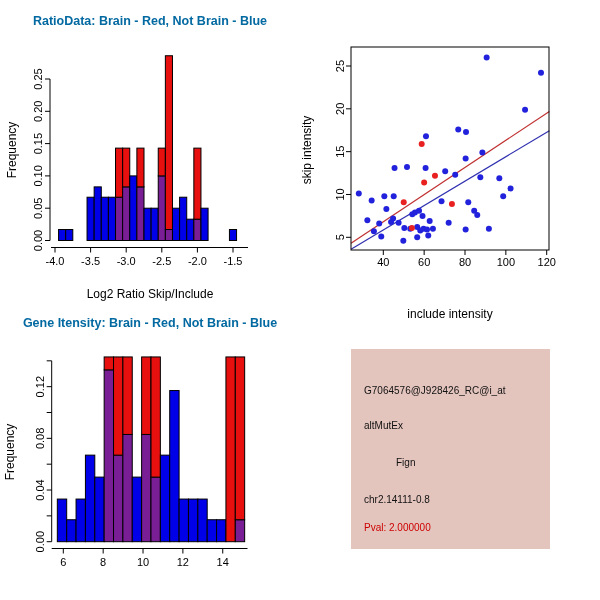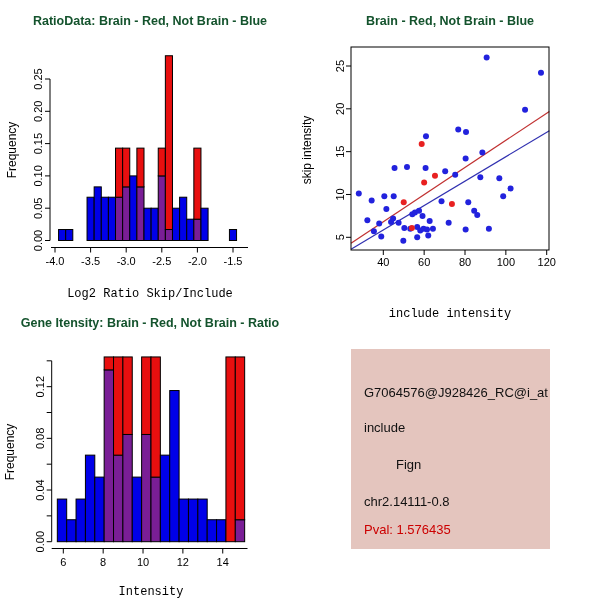--- a/index.html
+++ b/index.html
@@ -1,24 +1,24 @@
 <!DOCTYPE html>
 <html><head>
 <meta charset="utf-8">
 <style>
   html,body{margin:0;padding:0;background:#ffffff;}
   .page{position:relative;width:600px;height:600px;background:#ffffff;overflow:hidden;
         font-family:"Liberation Sans",sans-serif;}
   svg{position:absolute;left:0;top:0;}
   svg text{font-family:"Liberation Sans",sans-serif;fill:#000;}
-  .t{position:absolute;font-weight:bold;font-size:12.5px;text-align:center;color:#14532d;white-space:nowrap;}
-  .al{position:absolute;font-size:12px;text-align:center;color:#000;white-space:nowrap;font-family:Liberation Mono, monospace;}
+  .t{position:absolute;font-weight:bold;font-size:12.5px;text-align:center;color:#0369a1;white-space:nowrap;}
+  .al{position:absolute;font-size:12px;text-align:center;color:#000;white-space:nowrap;}
   .ylab{position:absolute;font-size:12px;color:#000;transform:translate(-50%,-50%) rotate(-90deg);white-space:nowrap;}
   .info{position:absolute;left:351px;top:349px;width:199px;height:200px;}
-  .info .line{position:absolute;left:13px;font-size:13px;color:#111;white-space:nowrap;}
+  .info .line{position:absolute;left:13px;font-size:10px;color:#111;white-space:nowrap;}
 </style>
 </head>
 <body>
 
 <div class="page">
 
   <svg id="plots" width="600" height="600">
       <line x1="51" y1="247.5" x2="248" y2="247.5" stroke="#000000"></line>
       <line x1="55" y1="247.5" x2="55" y2="252.5" stroke="#000000"></line>
       <text x="55" y="264.5" font-size="11" text-anchor="middle">-4.0</text>
@@ -200,29 +200,27 @@
       <rect x="216.56169999999997" y="519.736" width="9.367099999999999" height="21.964000000000055" fill="#0000E8" stroke="#000000" stroke-width="1"></rect>
       <rect x="225.92880000000002" y="356.9440000000001" width="9.367099999999999" height="184.75599999999997" fill="#E80F0F" stroke="#000000" stroke-width="1"></rect>
       <rect x="235.29590000000002" y="519.736" width="9.367099999999999" height="21.964000000000055" fill="#7A1E96" stroke="#000000" stroke-width="1"></rect>
       <rect x="235.29590000000002" y="356.9440000000001" width="9.367099999999999" height="162.79199999999992" fill="#E80F0F" stroke="#000000" stroke-width="1"></rect>
     </svg>
 
   <div class="t" style="left:10px;top:14px;width:280px;">RatioData: Brain - Red, Not Brain - Blue</div>
   <div class="al" style="left:25px;top:287px;width:250px;">Log2 Ratio Skip/Include</div>
   <div class="ylab" style="left:12px;top:150px;">Frequency</div>
 
-  <div class="t" style="left:310px;top:14px;width:280px;">Brain - Red, Not Brain - Blue</div>
   <div class="al" style="left:325px;top:287px;width:250px;margin-top:20px;">include intensity</div>
   <div class="ylab" style="left:307px;top:150px;">skip intensity</div>
 
-  <div class="t" style="left:10px;top:316px;width:280px;">Gene Itensity: Brain - Red, Not Brain - Ratio</div>
-  <div class="al" style="left:26px;top:585px;width:250px;">Intensity</div>
+  <div class="t" style="left:10px;top:316px;width:280px;">Gene Itensity: Brain - Red, Not Brain - Blue</div>
   <div class="ylab" style="left:10px;top:452px;">Frequency</div>
 
   <div class="info" style="background: rgb(228, 197, 190);">
     <div class="line" style="top:36px;">G7064576@J928426_RC@i_at</div>
-    <div class="line" style="top:71px;">include</div>
+    <div class="line" style="top:71px;">altMutEx</div>
     <div class="line" style="top:108px;margin-left:32px;">Fign</div>
     <div class="line" style="top:145px;">chr2.14111-0.8</div>
-    <div class="line" style="top: 173px; color: rgb(204, 0, 0);">Pval: 1.576435</div>
+    <div class="line" style="top: 173px; color: rgb(204, 0, 0);">Pval: 2.000000</div>
   </div>
 
 </div>
 
 </body></html>

